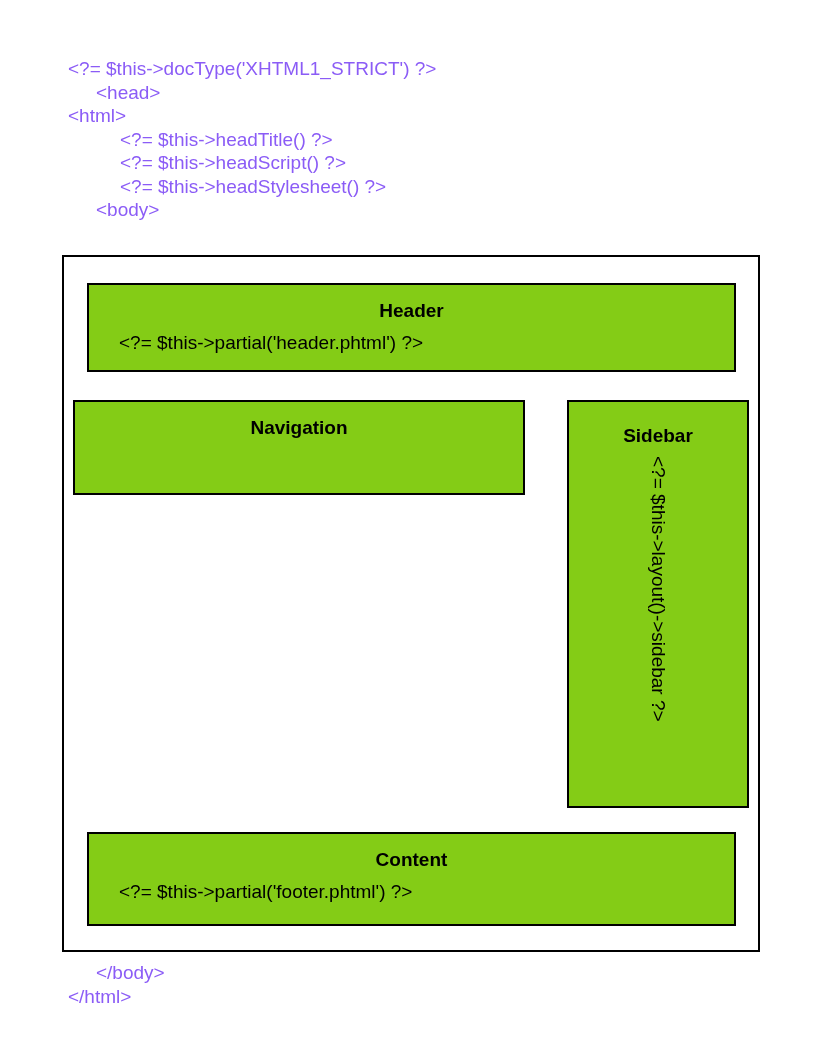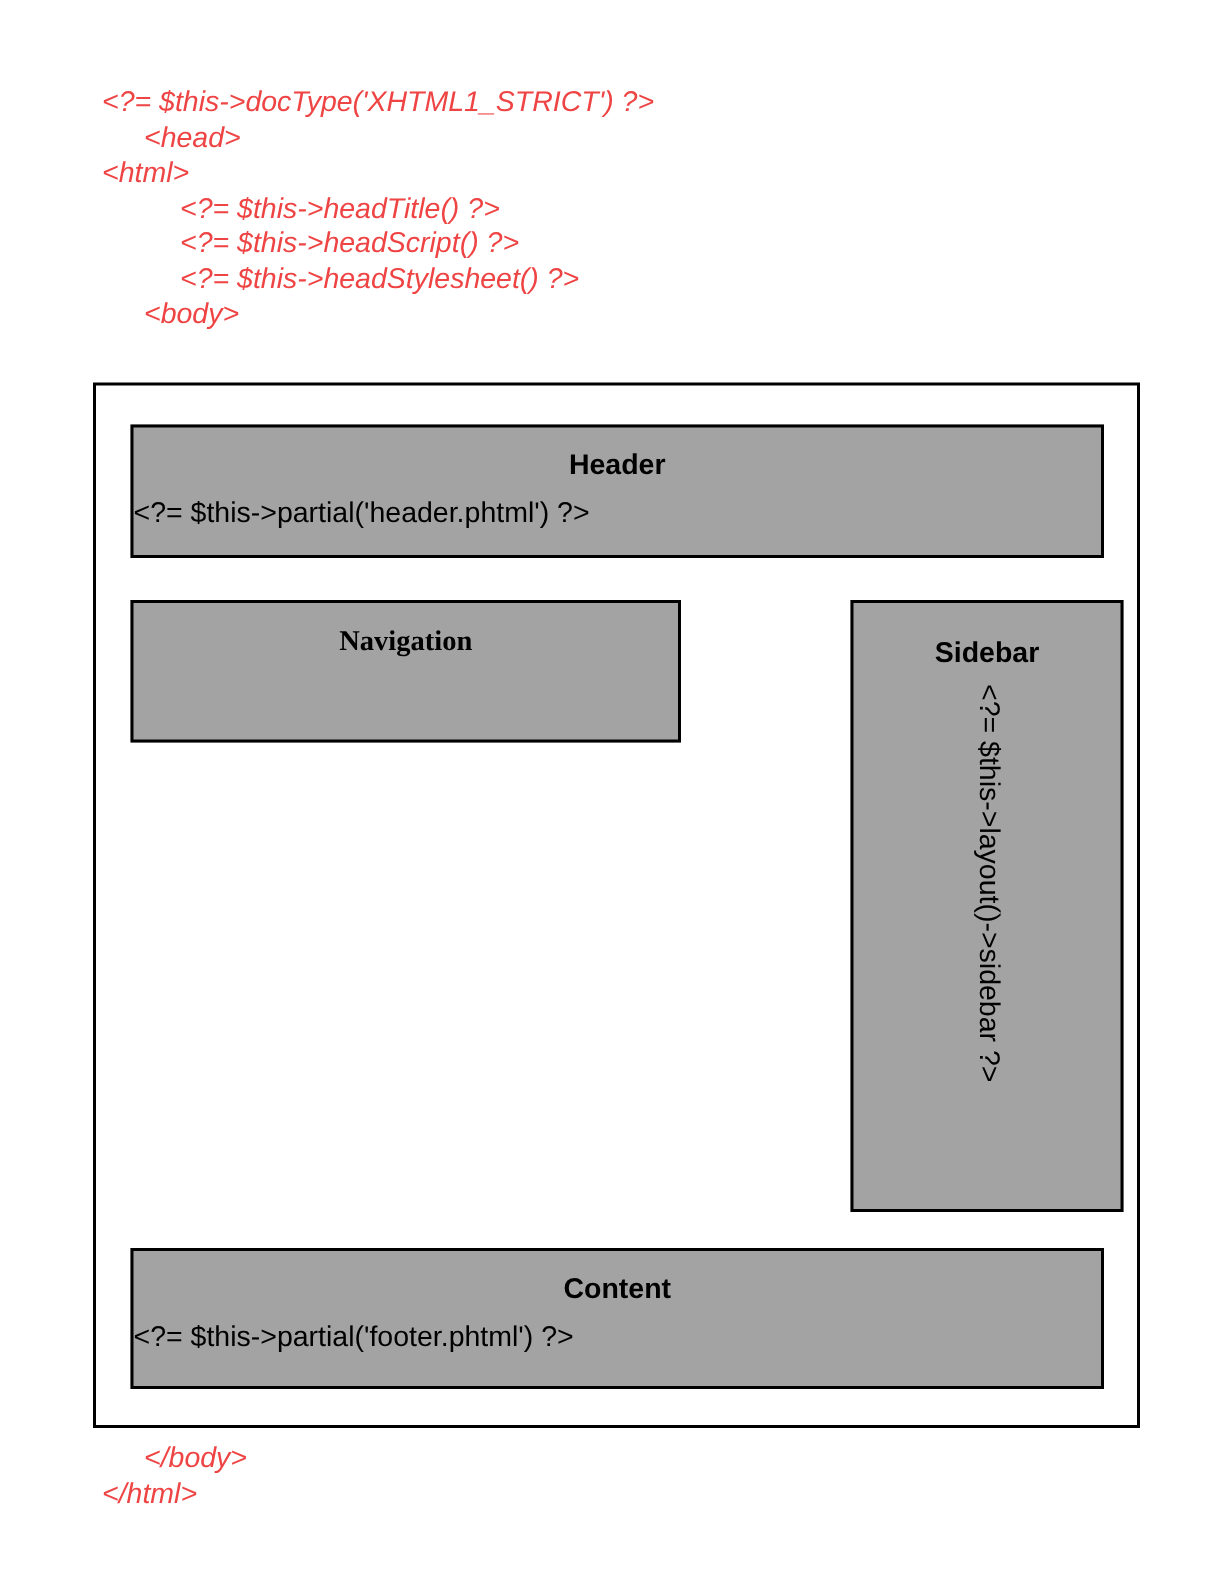--- a/index.html
+++ b/index.html
@@ -10,59 +10,59 @@
     height: 1056px;
     background: #ffffff;
     color: #000000;
     font-family: "Liberation Sans", sans-serif;
     overflow: hidden;
   }
   .code-line {
     font-size: 19px;
     line-height: 23.5px;
     white-space: pre;
-    color: #ef4444;
-    font-style: italic;
+    color: #8b5cf6;
   }
   .ind-0 { padding-left: 0; }
   .ind-1 { padding-left: 28px; }
   .ind-2 { padding-left: 52px; }
   .top-code    { position: absolute; left: 68px; top: 57px; }
   .bottom-code { position: absolute; left: 68px; top: 961px; }
   .outer-box {
     position: absolute;
     left: 62px; top: 255px;
     width: 698px; height: 697px;
     border: 2px solid #000000;
     background: #ffffff;
   }
   .box {
     position: absolute;
     border: 2px solid #000000;
-    background: #a3a3a3;
+    background: #84cc16;
     display: flex;
     flex-direction: column;
   }
   .box-title {
     font-size: 19px;
     font-weight: bold;
     line-height: 24px;
     text-align: center;
     margin-top: 14px;
     white-space: pre;
   }
   .box-code {
     font-size: 19px;
     line-height: 24px;
+    padding-left: 30px;
     margin-top: 8px;
     text-align: left;
     white-space: pre;
   }
   .header-box  { left: 87px;  top: 283px; width: 649px; height: 89px; }
-  .nav-box     { left: 87px;  top: 400px; width: 367px; height: 95px; font-family: Liberation Serif, serif; }
+  .nav-box     { left: 73px;  top: 400px; width: 452px; height: 95px; }
   .sidebar-box { left: 567px; top: 400px; width: 182px; height: 408px; }
   .content-box { left: 87px;  top: 518px; width: 452px; height: 290px; }
   .footer-box  { left: 87px;  top: 832px; width: 649px; height: 94px; }
   .sidebar-box .box-title { margin-top: 22px; }
   .sidebar-vertical {
     flex: 1;
     display: flex;
     justify-content: center;
     align-items: flex-start;
     margin-top: 8px;

